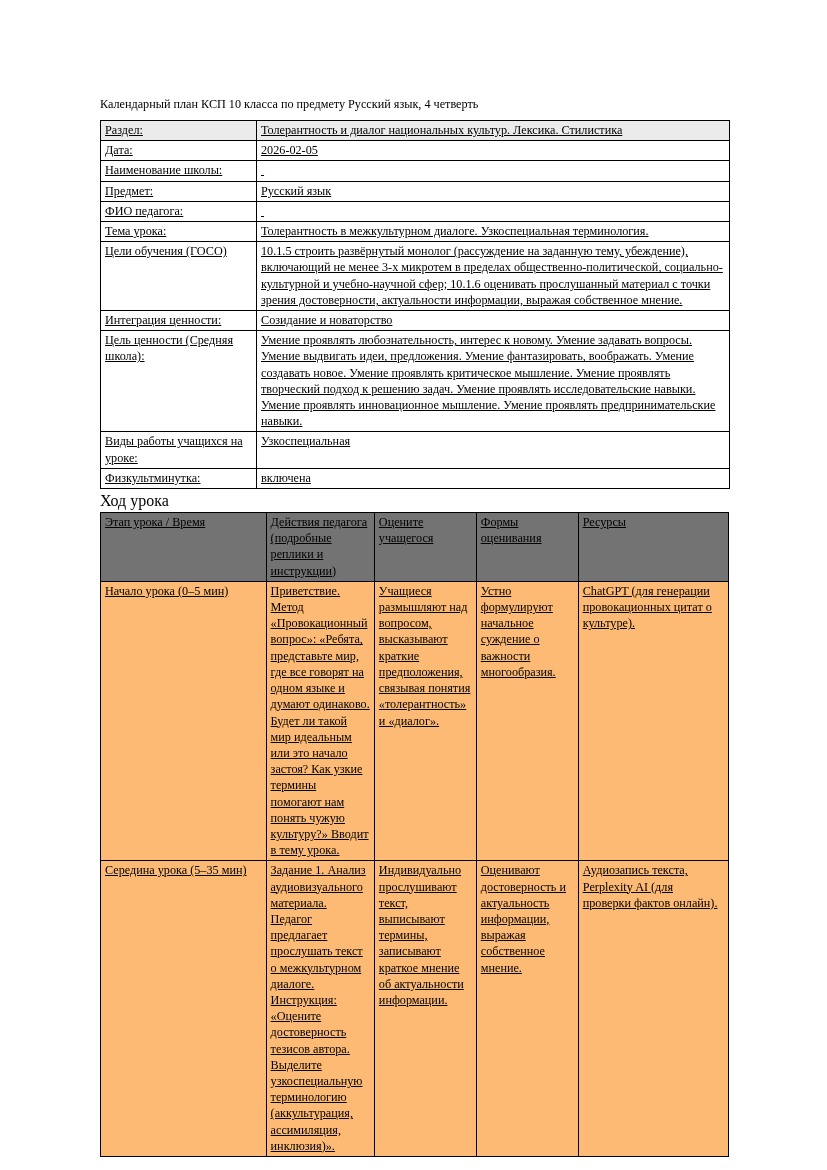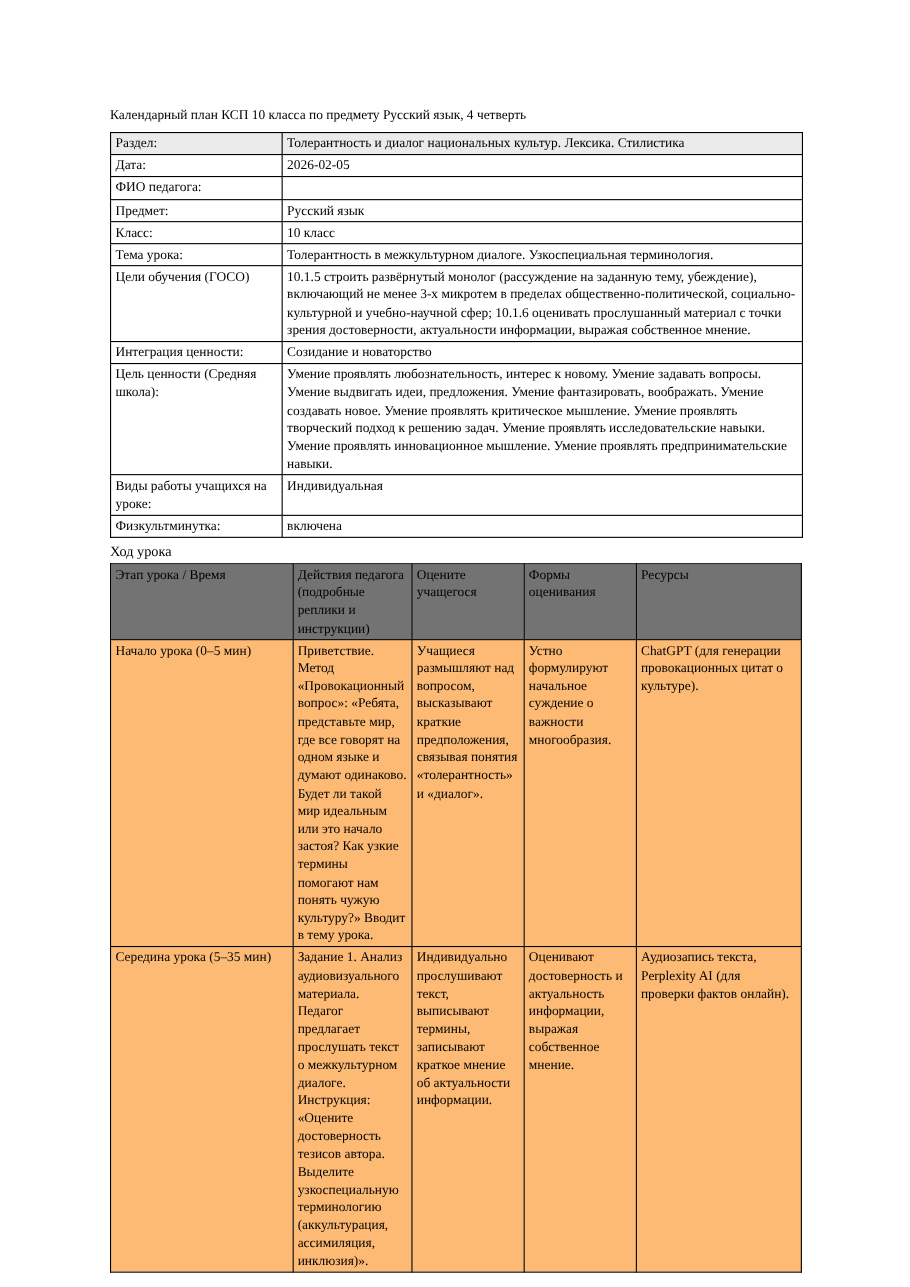--- a/index.html
+++ b/index.html
@@ -24,21 +24,21 @@
     box-sizing: border-box;
     padding: 97px 99px 0 100px;
   }
   .doc-title {
     font-size: 12.2px;
     line-height: 15px;
     margin: 0 0 8px 0;
     white-space: nowrap;
   }
   .section-label {
-    font-size: 13px;
+    font-size: 16px;
     line-height: 15px;
     margin: 4px 0 4px 0;
   }
   table.doc-table {
     border-collapse: collapse;
     table-layout: fixed;
     width: 629px;
     border: 1px solid #000000;
   }
   table.doc-table td,
@@ -46,20 +46,21 @@
     border: 1px solid #000000;
     vertical-align: top;
     padding: 1px 4px 2px 4px;
     font-size: 12.2px;
     line-height: 16.2px;
     font-weight: normal;
     text-align: left;
     word-wrap: break-word;
     overflow-wrap: break-word;
     hyphens: none;
+    text-decoration: underline;
   }
   
   .info-table col.c-label { width: 156px; }
   .info-table col.c-value { width: 473px; }
   .info-table tr.shaded td { background: #ebebeb; }
   .info-table td.label { }
   .info-table td.value { }
 
   
   .flow-table col.c1 { width: 130px; }
@@ -86,50 +87,50 @@
     <tbody>
       <tr class="shaded">
         <td class="label">Раздел:</td>
         <td class="value">Толерантность и диалог национальных культур. Лексика. Стилистика</td>
       </tr>
       <tr>
         <td class="label">Дата:</td>
         <td class="value">2026-02-05</td>
       </tr>
       <tr>
-        <td class="label">ФИО педагога:</td>
+        <td class="label">Наименование школы:</td>
         <td class="value">&nbsp;</td>
       </tr>
       <tr>
         <td class="label">Предмет:</td>
         <td class="value">Русский язык</td>
       </tr>
       <tr>
-        <td class="label">Класс:</td>
-        <td class="value">10 класс</td>
+        <td class="label">ФИО педагога:</td>
+        <td class="value">&nbsp;</td>
       </tr>
       <tr>
         <td class="label">Тема урока:</td>
         <td class="value">Толерантность в межкультурном диалоге. Узкоспециальная терминология.</td>
       </tr>
       <tr>
         <td class="label">Цели обучения (ГОСО)</td>
         <td class="value">10.1.5 строить развёрнутый монолог (рассуждение на заданную тему, убеждение), включающий не менее 3-х микротем в пределах общественно-политической, социально-культурной и учебно-научной сфер; 10.1.6 оценивать прослушанный материал с точки зрения достоверности, актуальности информации, выражая собственное мнение.</td>
       </tr>
       <tr>
         <td class="label">Интеграция ценности:</td>
         <td class="value">Созидание и новаторство</td>
       </tr>
       <tr>
         <td class="label">Цель ценности (Средняя школа):</td>
         <td class="value">Умение проявлять любознательность, интерес к новому. Умение задавать вопросы. Умение выдвигать идеи, предложения. Умение фантазировать, воображать. Умение создавать новое. Умение проявлять критическое мышление. Умение проявлять творческий подход к решению задач. Умение проявлять исследовательские навыки. Умение проявлять инновационное мышление. Умение проявлять предпринимательские навыки.</td>
       </tr>
       <tr>
         <td class="label">Виды работы учащихся на уроке:</td>
-        <td class="value">Индивидуальная</td>
+        <td class="value">Узкоспециальная</td>
       </tr>
       <tr>
         <td class="label">Физкультминутка:</td>
         <td class="value">включена</td>
       </tr>
     </tbody>
   </table>
 
   <div class="section-label">Ход урока</div>
 

